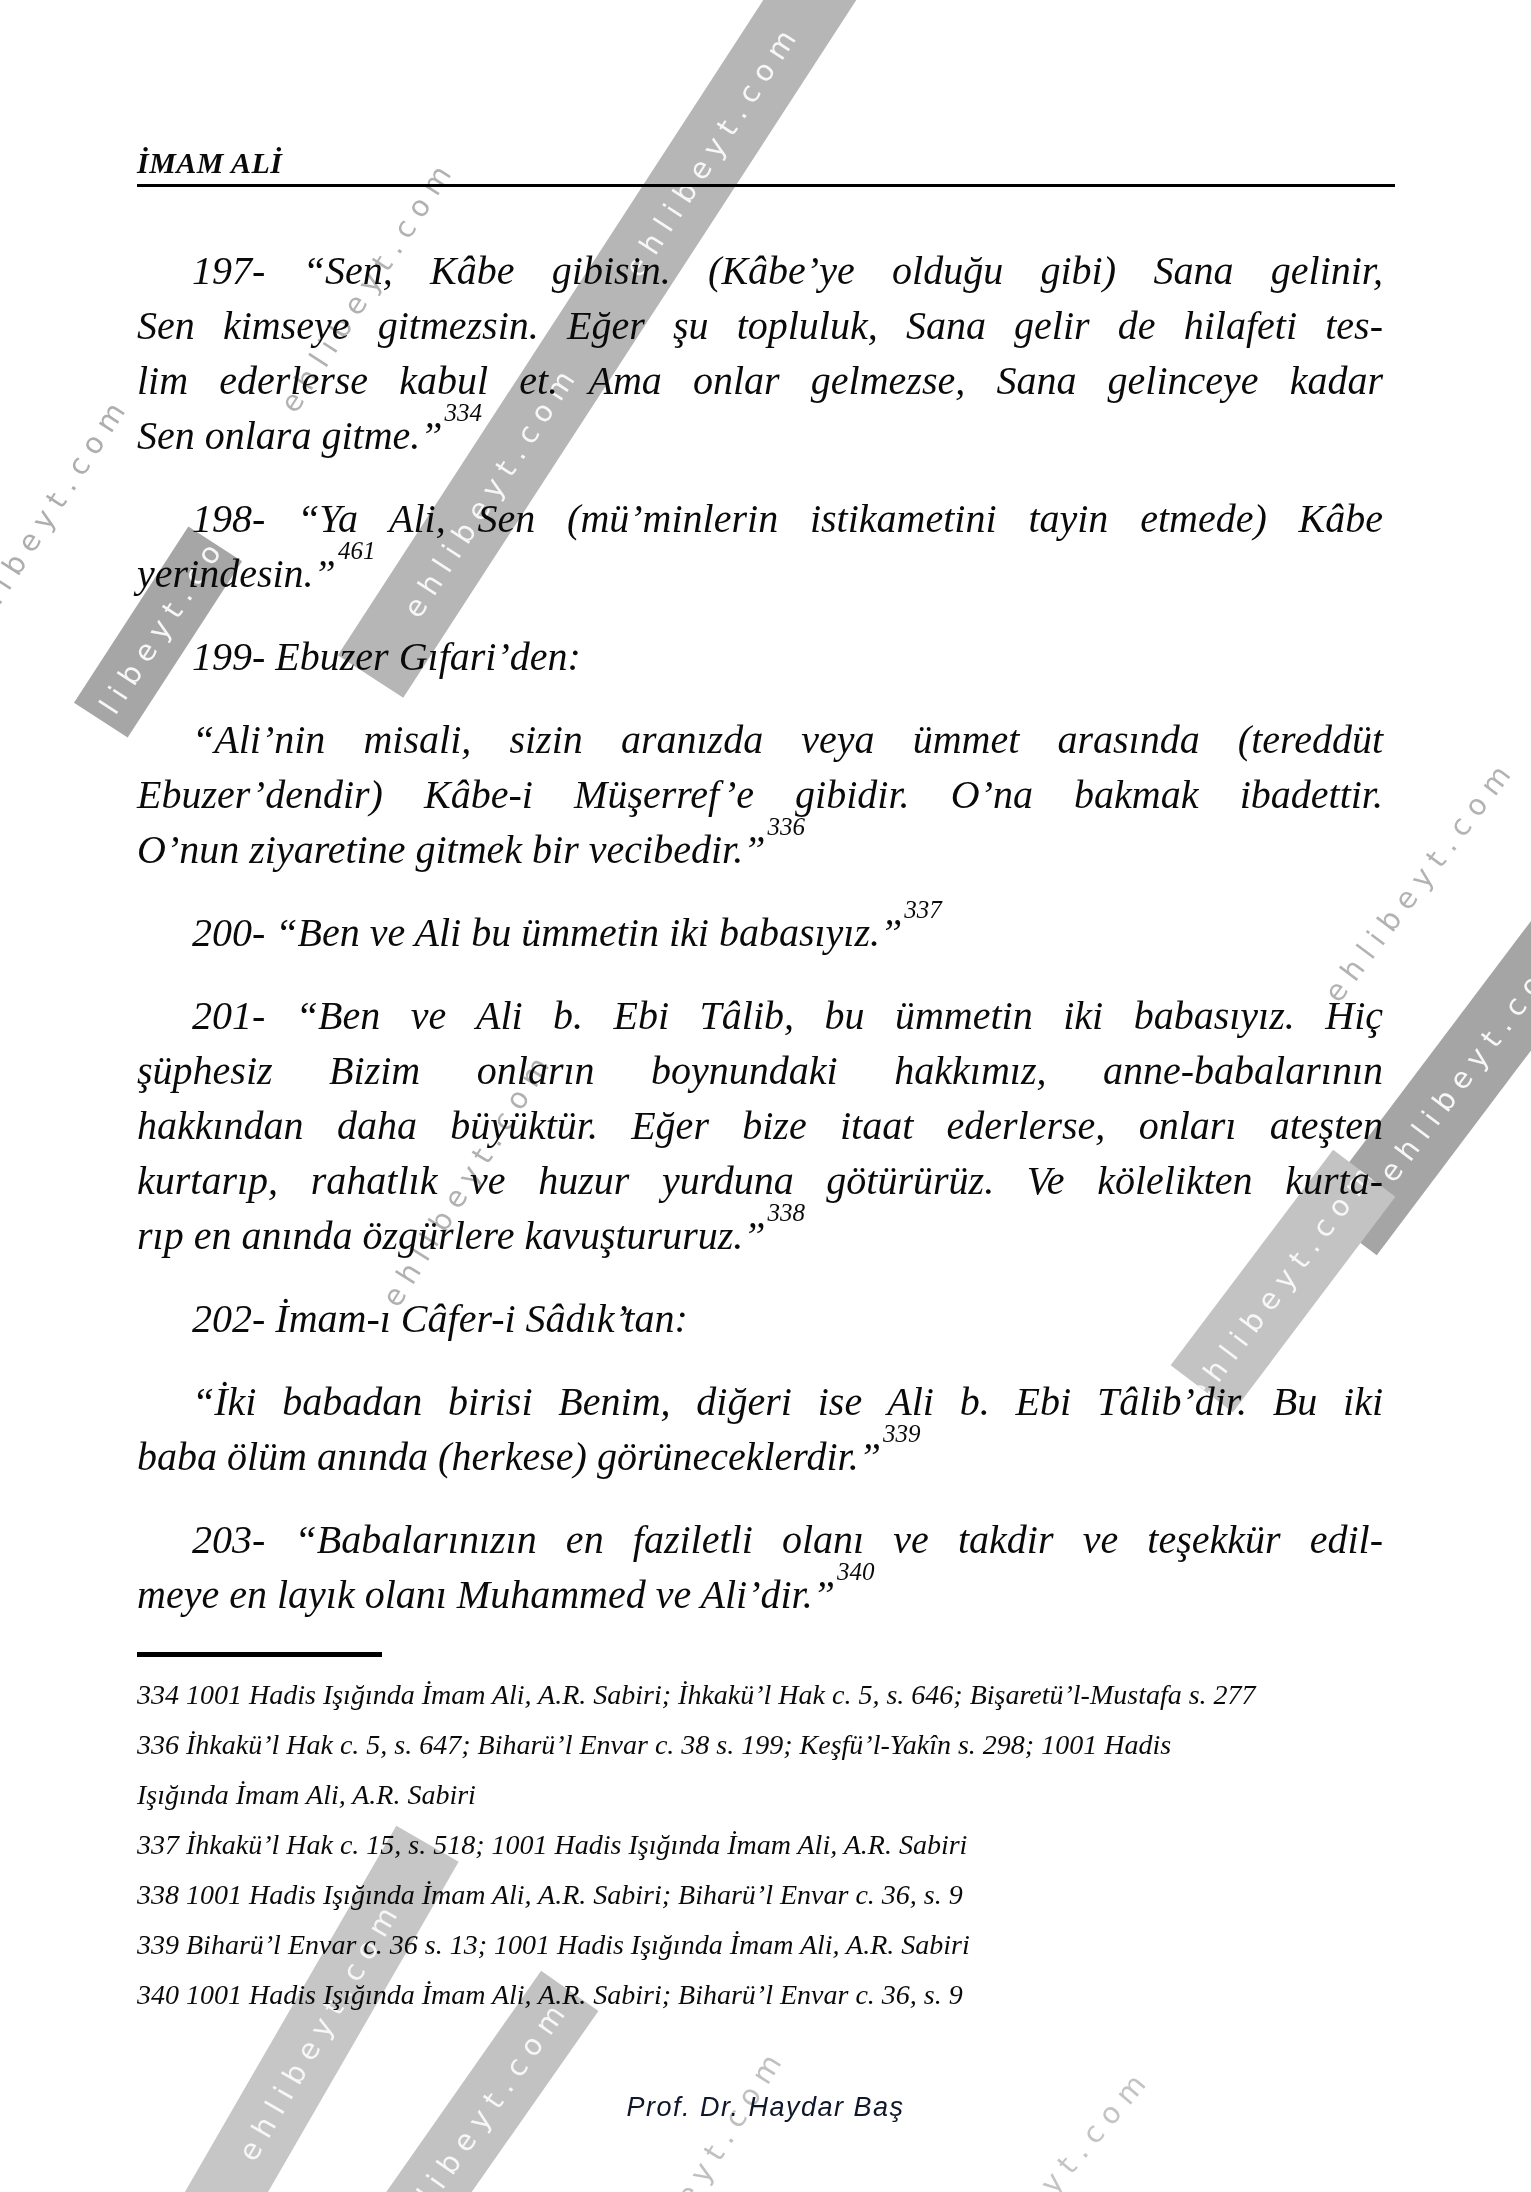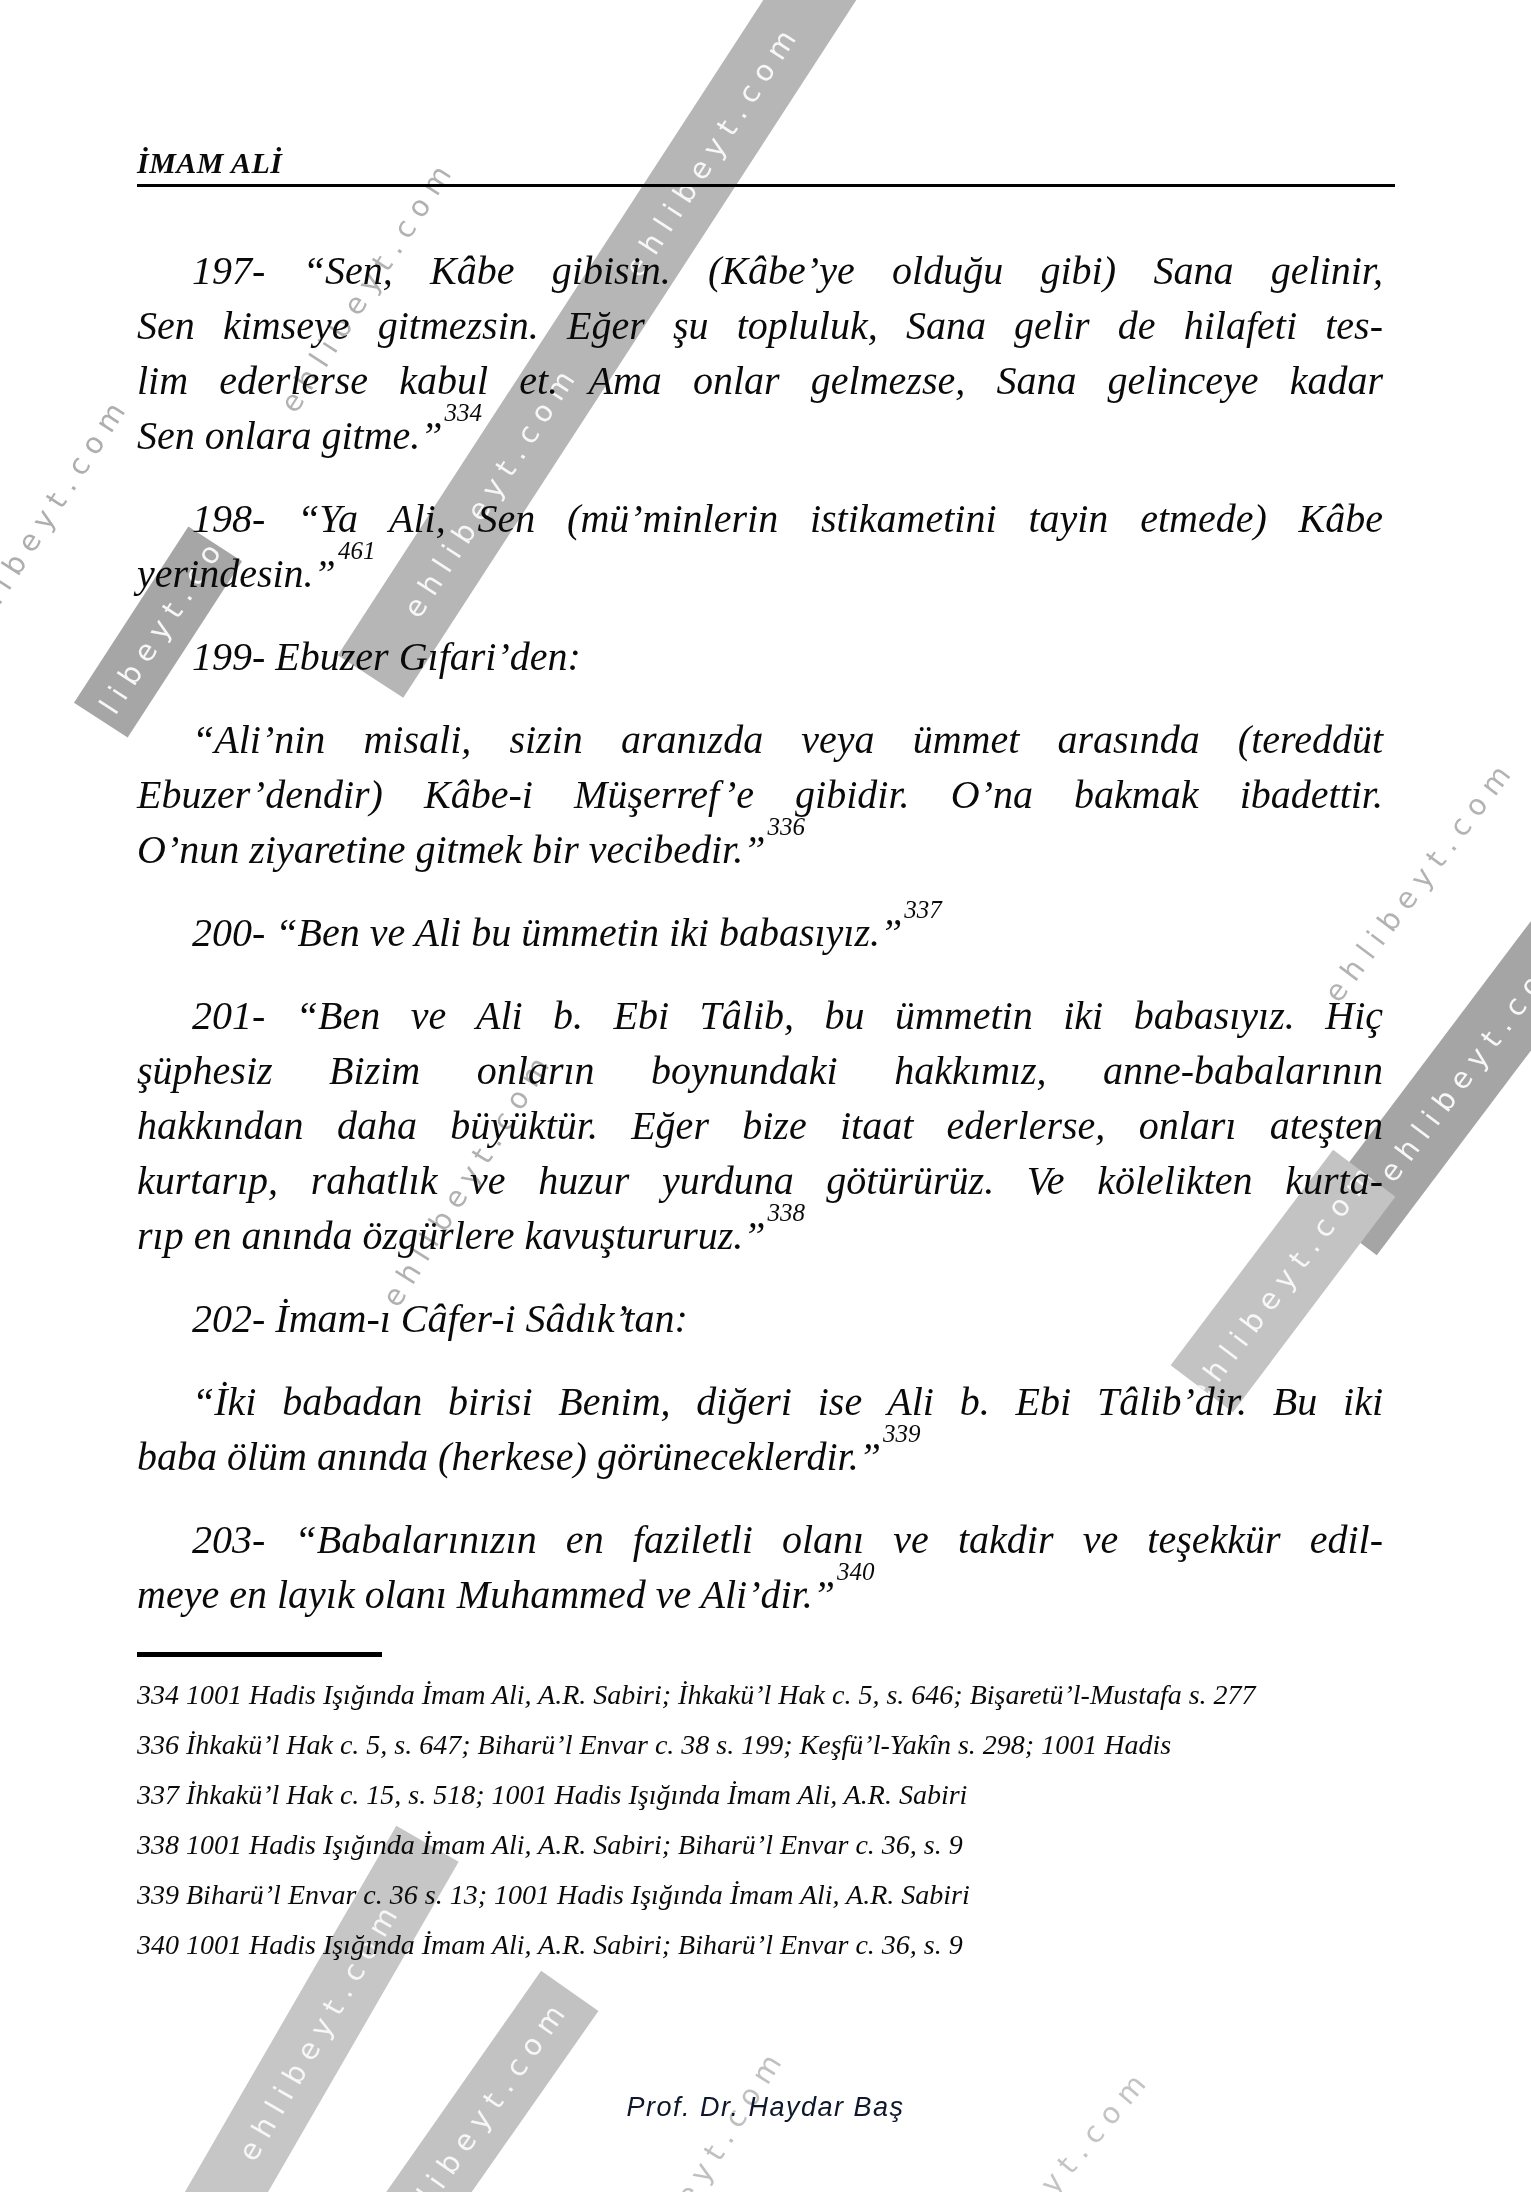--- a/index.html
+++ b/index.html
@@ -139,19 +139,20 @@
     <div class="para">
       <div class="line just indent"><span>203- “Babalarınızın en faziletli olanı ve takdir ve teşekkür edil-</span></div>
       <div class="line"><span>meye en layık olanı Muhammed ve Ali’dir.”</span><sup class="fref">340</sup></div>
     </div>
   </div>
 
 <div class="layer" id="footnote-rule"></div>
 <div class="layer" id="footnotes-list">
     <div class="fline">334 1001 Hadis Işığında İmam Ali, A.R. Sabiri; İhkakü’l Hak c. 5, s. 646; Bişaretü’l-Mustafa s. 277</div>
     <div class="fline">336 İhkakü’l Hak c. 5, s. 647; Biharü’l Envar c. 38 s. 199; Keşfü’l-Yakîn s. 298; 1001 Hadis</div>
+    <div class="fline">Işığında İmam Ali, A.R. Sabiri</div>
     <div class="fline">337 İhkakü’l Hak c. 15, s. 518; 1001 Hadis Işığında İmam Ali, A.R. Sabiri</div>
     <div class="fline">338 1001 Hadis Işığında İmam Ali, A.R. Sabiri; Biharü’l Envar c. 36, s. 9</div>
     <div class="fline">339 Biharü’l Envar c. 36 s. 13; 1001 Hadis Işığında İmam Ali, A.R. Sabiri</div>
     <div class="fline">340 1001 Hadis Işığında İmam Ali, A.R. Sabiri; Biharü’l Envar c. 36, s. 9</div>
   </div>
 
 <div class="layer" id="page-footer">Prof. Dr. Haydar Baş</div>
 
 </body></html>

